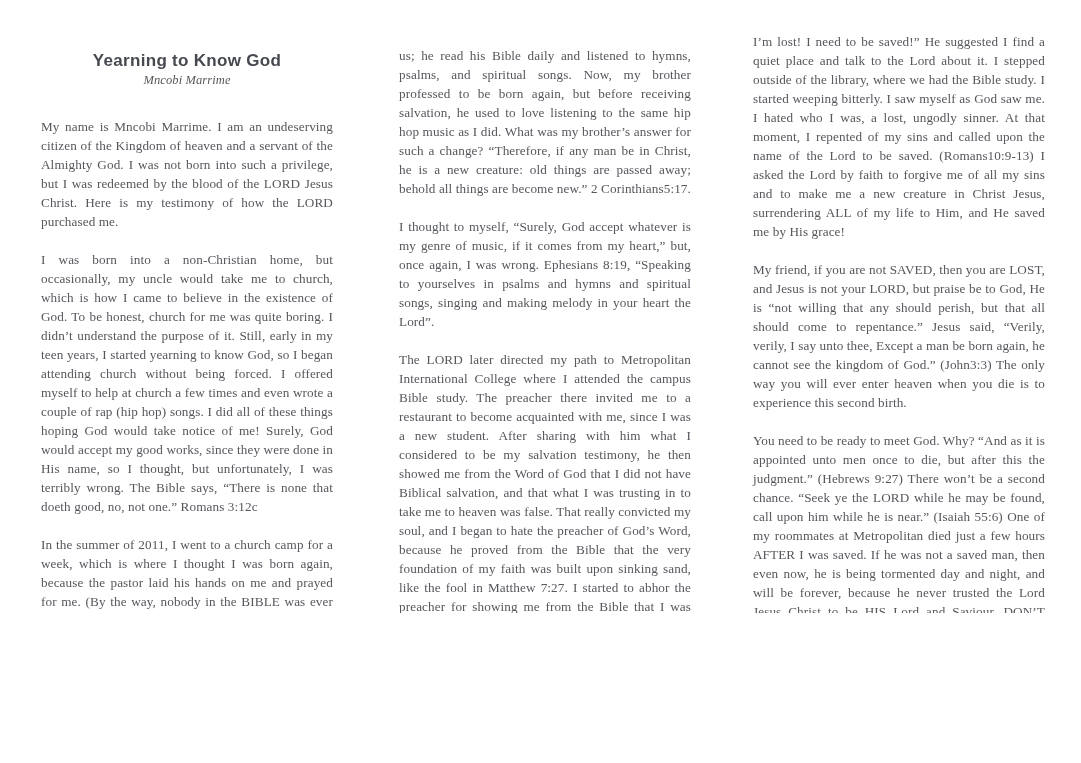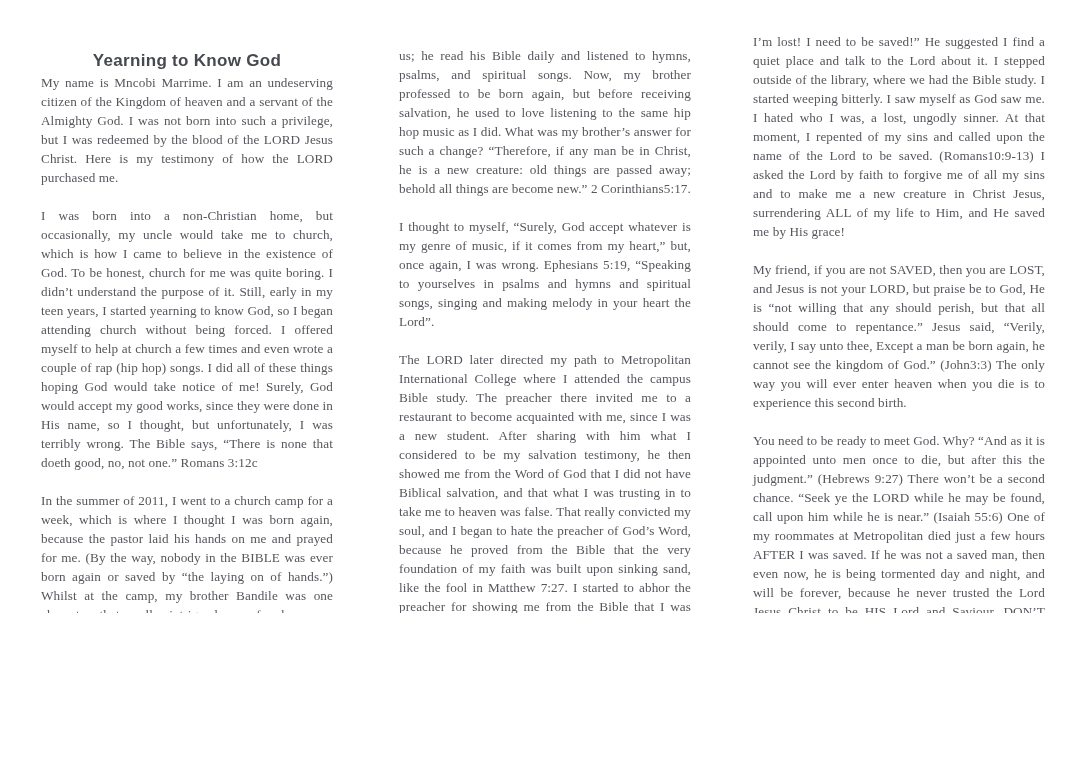--- a/index.html
+++ b/index.html
@@ -50,29 +50,30 @@
     line-height: 15px;
   }
 </style>
 </head>
 <body>
 
 <div class="page">
 
   <div class="col" id="col1">
     <h1 class="doc-title">Yearning to Know God</h1>
+    <div class="doc-author">Mncobi Marrime</div>
     <p>My name is Mncobi Marrime. I am an undeserving citizen of the Kingdom of heaven and a servant of the Almighty God. I was not born into such a privilege, but I was redeemed by the blood of the LORD Jesus Christ. Here is my testimony of how the LORD purchased me.</p>
     <p>I was born into a non-Christian home, but occasionally, my uncle would take me to church, which is how I came to believe in the existence of God. To be honest, church for me was quite boring. I didn’t understand the purpose of it. Still, early in my teen years, I started yearning to know God, so I began attending church without being forced. I offered myself to help at church a few times and even wrote a couple of rap (hip hop) songs. I did all of these things hoping God would take notice of me! Surely, God would accept my good works, since they were done in His name, so I thought, but unfortunately, I was terribly wrong. The Bible says, “There is none that doeth good, no, not one.” Romans 3:12c</p>
     <p>In the summer of 2011, I went to a church camp for a week, which is where I thought I was born again, because the pastor laid his hands on me and prayed for me. (By the way, nobody in the BIBLE was ever born again or saved by “the laying on of hands.”) Whilst at the camp, my brother Bandile was one character that really intrigued me, for he never participated in MOST of the activities we did at the camp. He would say they’re not Biblical.</p>
 
   </div>
 
   <div class="col" id="col2">
     <p>us; he read his Bible daily and listened to hymns, psalms, and spiritual songs. Now, my brother professed to be born again, but before receiving salvation, he used to love listening to the same hip hop music as I did. What was my brother’s answer for such a change?  “Therefore, if any man be in Christ, he is a new creature: old things are passed away; behold all things are become new.” 2 Corinthians5:17.</p>
-    <p>I thought to myself, “Surely, God accept whatever is my genre of music, if it comes from my heart,” but, once again, I was wrong.  Ephesians 5:19, “Speaking to yourselves in psalms and hymns and spiritual songs, singing and making melody in your heart the Lord”.</p>
+    <p>I thought to myself, “Surely, God accept whatever is my genre of music, if it comes from my heart,” but, once again, I was wrong.  Ephesians 8:19, “Speaking to yourselves in psalms and hymns and spiritual songs, singing and making melody in your heart the Lord”.</p>
     <p>The LORD later directed my path to Metropolitan International College where I attended the campus Bible study. The preacher there invited me to a restaurant to become acquainted with me, since I was a new student. After sharing with him what I considered to be my salvation testimony, he then showed me from the Word of God that I did not have Biblical salvation, and that what I was trusting in to take me to heaven was false. That really convicted my soul, and I began to hate the preacher of God’s Word, because he proved from the Bible that the very foundation of my faith was built upon sinking sand, like the fool in Matthew 7:27. I started to abhor the preacher for showing me from the Bible that I was lost. Nevertheless, I continued to attend Bible study, because I knew the preacher preached the truth.</p>
     <p>One night, on the 14th of October, 2013, around 8pm, during a Saturday Bible study, God convicted my soul about my lost condition. After the preacher finished preaching, I went straight to him and said, “Preacher,</p>
   </div>
 
   <div class="col" id="col3">
     <p>I’m lost! I need to be saved!” He suggested I find a quiet place and talk to the Lord about it. I stepped outside of the library, where we had the Bible study. I started weeping bitterly. I saw myself as God saw me. I hated who I was, a lost, ungodly sinner. At that moment, I repented of my sins and called upon the name of the Lord to be saved. (Romans10:9-13) I asked the Lord by faith to forgive me of all my sins and to make me a new creature in Christ Jesus, surrendering ALL of my life to Him, and He saved me by His grace!</p>
     <p>My friend, if you are not SAVED, then you are LOST, and Jesus is not your LORD, but praise be to God, He is “not willing that any should perish, but that all should come to repentance.” Jesus said, “Verily, verily, I say unto thee, Except a man be born again, he cannot see the kingdom of God.” (John3:3) The only way you will ever enter heaven when you die is to experience this second birth.</p>
     <p>You need to be ready to meet God. Why? “And as it is appointed unto men once to die, but after this the judgment.” (Hebrews 9:27) There won’t be a second chance. “Seek ye the LORD while he may be found, call upon him while he is near.” (Isaiah 55:6) One of my roommates at Metropolitan died just a few hours AFTER I was saved. If he was not a saved man, then even now, he is being tormented day and night, and will be forever, because he never trusted the Lord Jesus Christ to be HIS Lord and Saviour. DON’T GAMBLE WITH YOUR ETERNAL SOUL!!!</p>
   </div>
 

